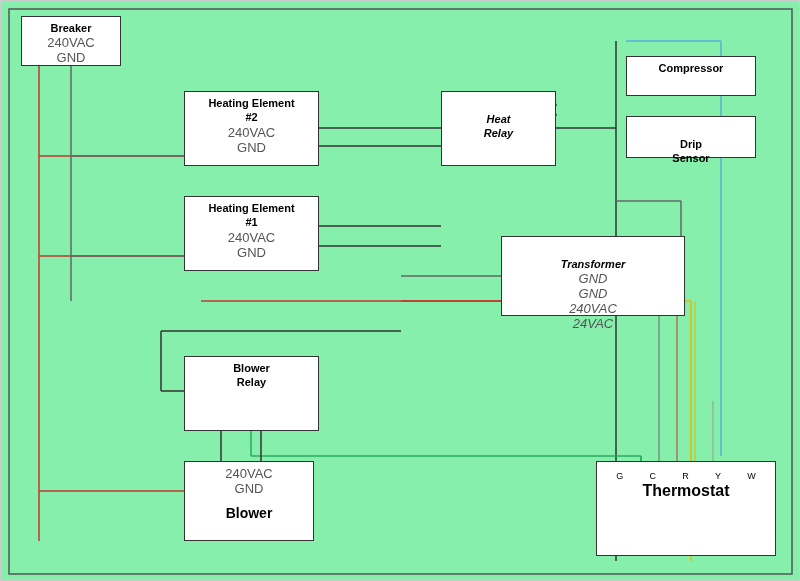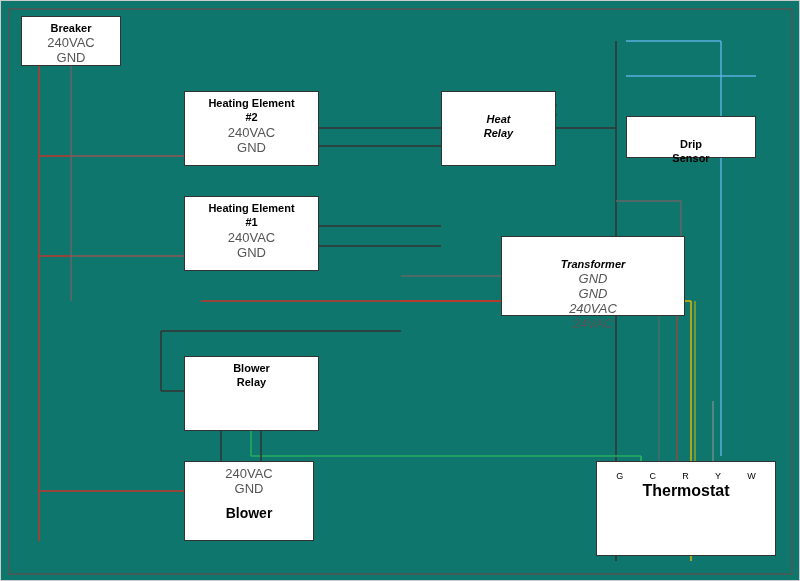--- a/index.html
+++ b/index.html
@@ -6,21 +6,21 @@
     body {
       background: #f0f0f0;
       font-family: Arial, sans-serif;
       width: 800px;
       height: 581px;
       overflow: hidden;
     }
     #diagram {
       width: 800px;
       height: 581px;
-      background: #0f766e;
+      background: #86efac;
       border: 1px solid #ccc;
       position: relative;
     }
     svg {
       position: absolute;
       top: 0; left: 0;
       width: 800px;
       height: 581px;
     }
     .component-box {
@@ -250,20 +250,23 @@
     <div class="labels">
       <span>GND</span>
       <span>GND</span>
     </div>
     <div class="labels">
       <span>240VAC</span>
       <span>24VAC</span>
     </div>
   </div>
 
+  <div id="compressor" class="component-box">
+    <div class="title">Compressor</div>
+  </div>
 
   <div id="drip-sensor" class="component-box">
     <div class="title">Drip<br>Sensor</div>
   </div>
 
   <div id="thermostat" class="component-box">
     <div class="thermostat-labels">
       <span>G</span>
       <span>C</span>
       <span>R</span>

